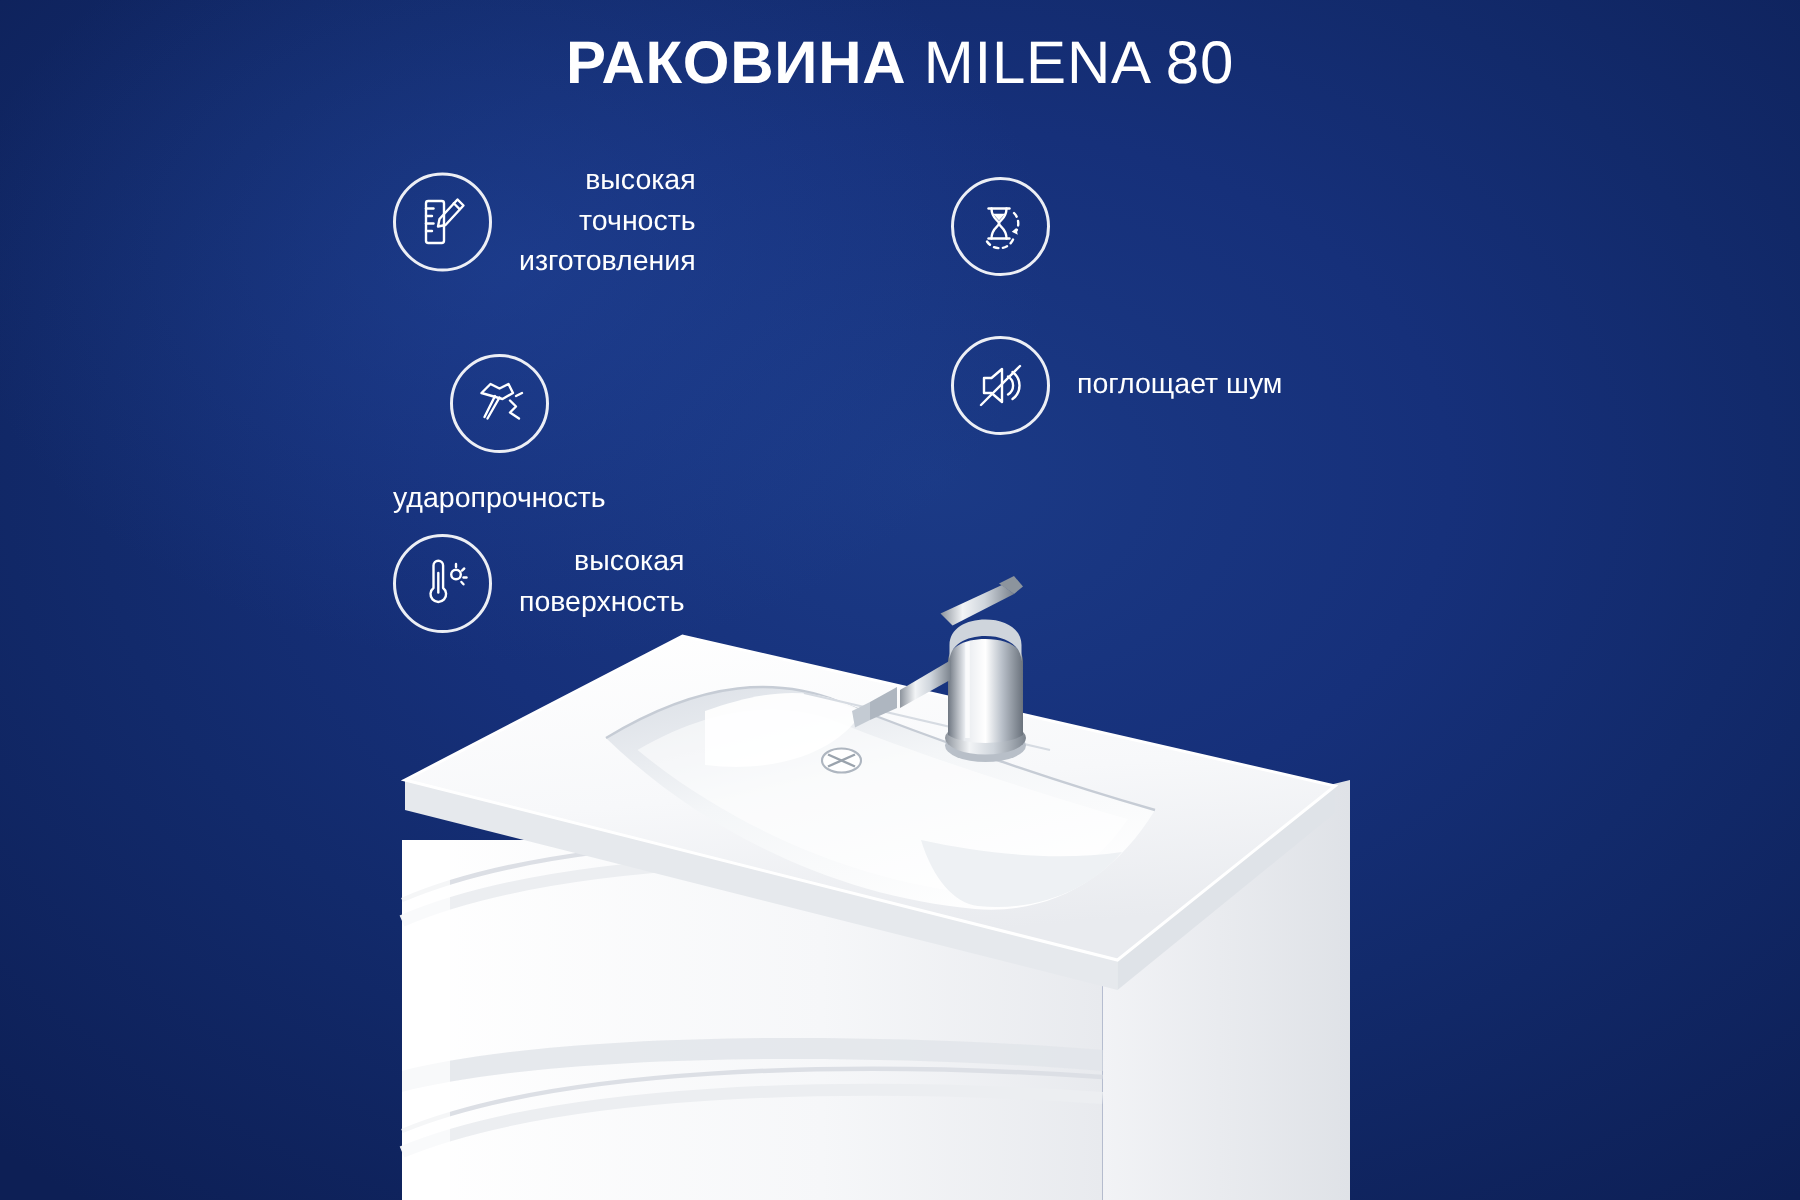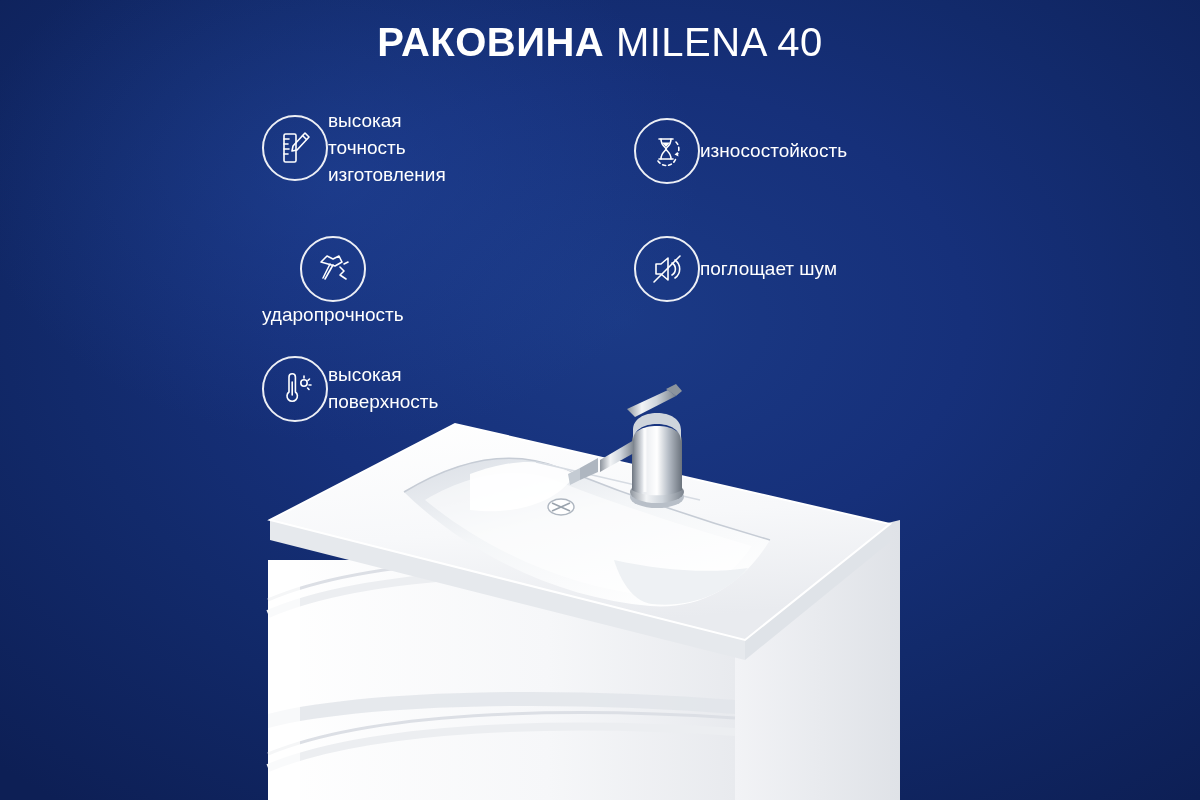--- a/index.html
+++ b/index.html
@@ -66,20 +66,22 @@
   .features {
     position: absolute;
     top: 108px;
     left: 262px;
     width: 700px;
   }
   .feat {
     position: absolute;
     display: flex;
     align-items: center;
+    gap: 18px;
+    text-align: right;
   }
   .feat-icon {
     width: 62px;
     height: 62px;
     min-width: 62px;
     border: 2px solid rgba(255,255,255,0.92);
     border-radius: 50%;
     display: flex;
     align-items: center;
     justify-content: center;
@@ -89,42 +91,42 @@
     font-size: 19px;
     line-height: 1.42;
     font-weight: 400;
     white-space: pre-line;
   }
 
   .f1 { left: 0;   top: 0; }
   .f2 { left: 0;   top: 128px; flex-direction: column; }
   .f3 { left: 0;   top: 248px; }
   .f4 { left: 372px; top: 10px; }
-  .f5 { left: 372px; top: 128px; }
+  .f5 { left: 372px; top: 116px; }
 
   
   .sink-wrap {
     position: absolute;
     left: 0;
     top: 0;
     width: 1200px;
     height: 800px;
     pointer-events: none;
   }
 </style>
 </head>
 <body>
 
 <div class="stage">
 
   <div class="banner"></div>
 
   <div class="title">
     <span class="t-bold">РАКОВИНА</span>
-    <span class="t-light">MILENA 40</span>
+    <span class="t-light">MILENA 80</span>
   </div>
 
   <div class="features">
 
     <div class="feat f1">
       <div class="feat-icon">
         <svg width="40" height="40" viewBox="0 0 40 40" fill="none" stroke="#ffffff" stroke-width="1.6" stroke-linecap="round" stroke-linejoin="round">
           <rect x="9" y="6" width="12" height="28" rx="1.5"></rect>
           <line x1="9" y1="11" x2="14" y2="11"></line>
           <line x1="9" y1="16" x2="13" y2="16"></line>
@@ -174,21 +176,20 @@
           <line x1="12" y1="8" x2="26" y2="8"></line>
           <line x1="12" y1="28" x2="26" y2="28"></line>
           <path d="M14 8 C14 15 19 16 19 18 C19 20 14 21 14 28"></path>
           <path d="M24 8 C24 15 19 16 19 18 C19 20 24 21 24 28"></path>
           <path d="M15 11.5 L23 11.5 L19 16 Z" fill="#ffffff" stroke="none"></path>
           <path d="M29 11 a10 10 0 0 1 1.5 12" stroke-dasharray="3 3"></path>
           <path d="M11 30 a10 10 0 0 0 18 -3" stroke-dasharray="3 3"></path>
           <path d="M30.5 21 L31.5 25.5 L27.5 23.5 Z" fill="#ffffff" stroke="none"></path>
         </svg>
       </div>
-      <div class="feat-label">износостойкость</div>
     </div>
 
     <div class="feat f5">
       <div class="feat-icon">
         <svg width="40" height="40" viewBox="0 0 40 40" fill="none" stroke="#ffffff" stroke-width="1.6" stroke-linecap="round" stroke-linejoin="round">
           <path d="M9 15 L14 15 L21 9 L21 31 L14 25 L9 25 Z"></path>
           <path d="M25 14 a7 7 0 0 1 0 12"></path>
           <path d="M28 11 a11 11 0 0 1 0 18"></path>
           <line x1="7" y1="33" x2="33" y2="7"></line>
         </svg>

